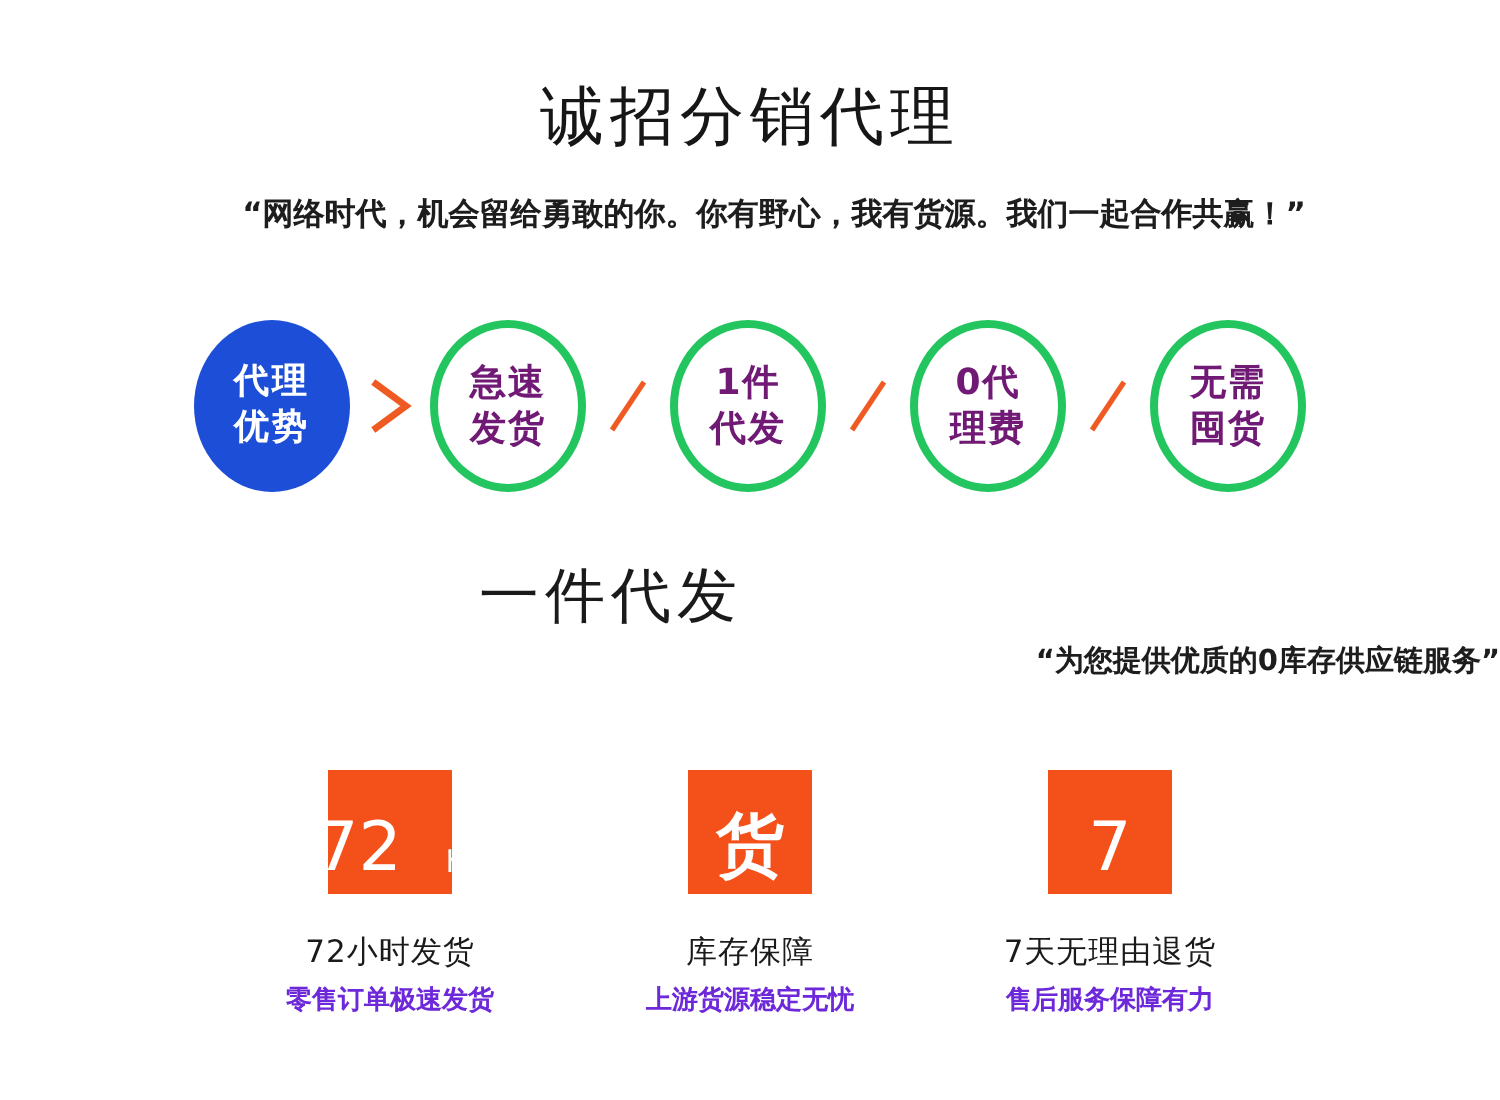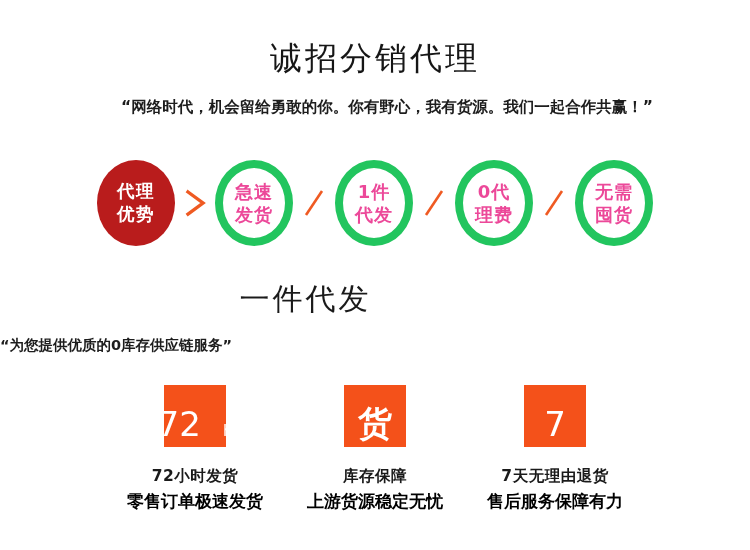--- a/index.html
+++ b/index.html
@@ -65,27 +65,27 @@
     height: 86px;
     border-radius: 50%;
     display: flex;
     flex-direction: column;
     align-items: center;
     justify-content: center;
     flex: 0 0 auto;
     box-sizing: border-box;
   }
   .circle.filled {
-    background: #b91c1c;
+    background: #1d4ed8;
     color: #ffffff;
   }
   .circle.outlined {
-    border: 8px solid #22c55e;
+    border: 4px solid #22c55e;
     background: #ffffff;
-    color: #ec4899;
+    color: #701a75;
   }
   .circle .c-line {
     font-size: 18px;
     font-weight: 700;
     line-height: 23px;
     letter-spacing: 1px;
     white-space: nowrap;
   }
   .circle.filled .c-line {
     font-size: 17.5px;
@@ -116,24 +116,24 @@
     width: 611px;
     text-align: center;
     font-size: 30px;
     font-weight: 400;
     letter-spacing: 3px;
     color: #1a1a1a;
     line-height: 38px;
   }
   .mid-subtitle {
     position: absolute;
-    top: 334px;
-    left: 0;
-    width: 750px;
-    text-align: left;
+    top: 320px;
+    left: 0;
+    width: 750px;
+    text-align: right;
     font-size: 14.5px;
     font-weight: 700;
     color: #1d1d1d;
     line-height: 22px;
   }
 
   
   .features {
     position: absolute;
     top: 385px;
@@ -173,30 +173,30 @@
     padding-left: 1px;
   }
   .badge-cn {
     font-size: 34px;
     font-weight: 700;
     line-height: 36px;
   }
   .feature-title {
     margin-top: 18px;
     font-size: 15.5px;
-    font-weight: 700;
+    font-weight: 400;
     color: #1a1a1a;
     line-height: 22px;
     letter-spacing: 0.5px;
   }
   .feature-desc {
     margin-top: 5px;
-    font-size: 17px;
-    font-weight: 700;
-    color: #000000;
+    font-size: 13px;
+    font-weight: 700;
+    color: #6d28d9;
     line-height: 18px;
   }
 </style>
 </head>
 <body>
 
 <div class="page">
 
   <div class="page-title">诚招分销代理</div>
 

